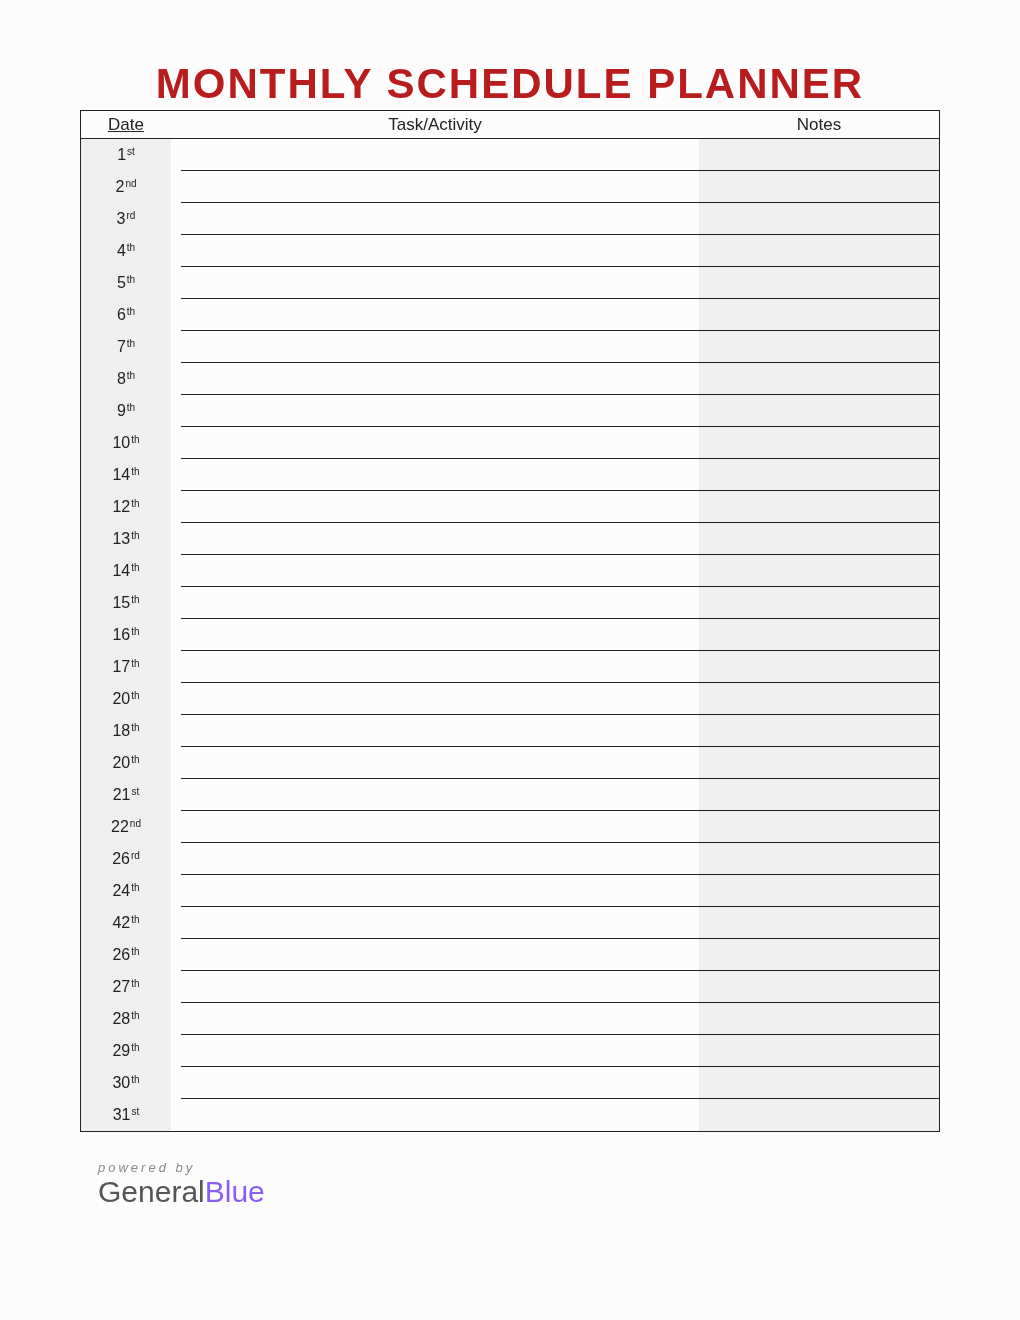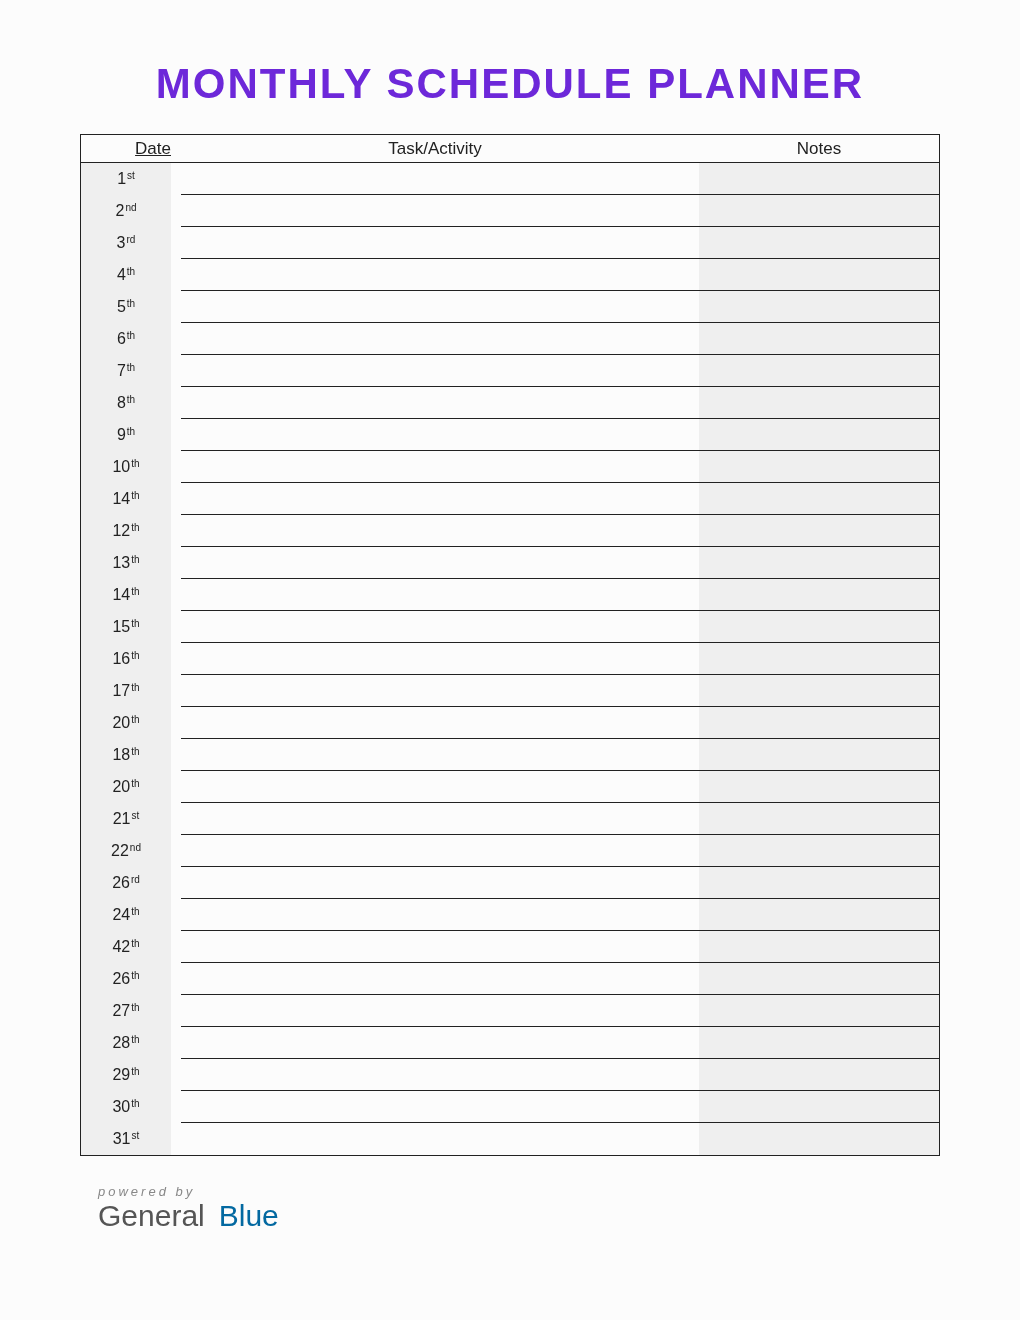--- a/index.html
+++ b/index.html
@@ -10,37 +10,37 @@
       font-family: Arial, Helvetica, sans-serif;
       color: #333;
       padding: 60px 80px 40px 80px;
       display: flex;
       flex-direction: column;
     }
     .title {
       font-size: 42px;
       font-weight: 800;
       letter-spacing: 2px;
-      color: #6d28d9;
+      color: #b91c1c;
       text-align: center;
-      margin-bottom: 26px;
+      margin-bottom: 2px;
     }
     .planner {
       border: 1.5px solid #222;
       flex-shrink: 0;
     }
     .header-row {
       display: flex;
       height: 28px;
       align-items: center;
       font-size: 17px;
       color: #222;
       border-bottom: 1.5px solid #222;
     }
-    .col-date { width: 90px; text-align: right; text-decoration: underline; }
+    .col-date { width: 90px; text-align: center; text-decoration: underline; }
     .col-task { flex: 1; text-align: center; }
     .col-notes { width: 240px; text-align: center; }
     .rows { }
     .row {
       display: flex;
       height: 32px;
     }
     .cell-date {
       width: 90px;
       background: #efefef;
@@ -85,21 +85,21 @@
       color: #888;
       letter-spacing: 3px;
       margin-bottom: 0px;
       font-style: italic;
     }
     .brand {
       font-size: 30px;
       font-weight: 400;
       color: #555;
     }
-    .brand .blue { color: #0369a1; margin-left: 14px; }
+    .brand .blue { color: #8b5cf6; }
     
     .task-line {
       margin-left: 10px;
       border-bottom: 1px solid #222;
       height: 100%;
     }
     .cell-task { border-bottom: none; }
     .cell-task .task-line { border-bottom: 1px solid #222; }
     .row:last-child .task-line { border-bottom: none; }
     .row:last-child .cell-notes { border-bottom: none; }

